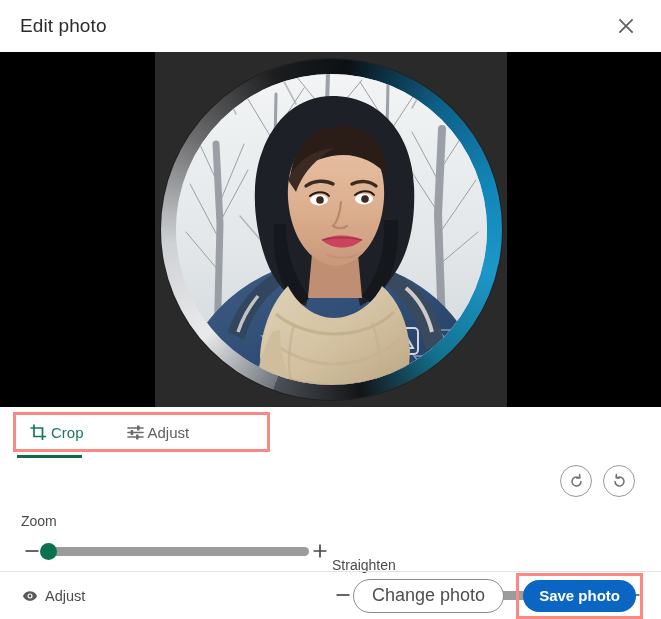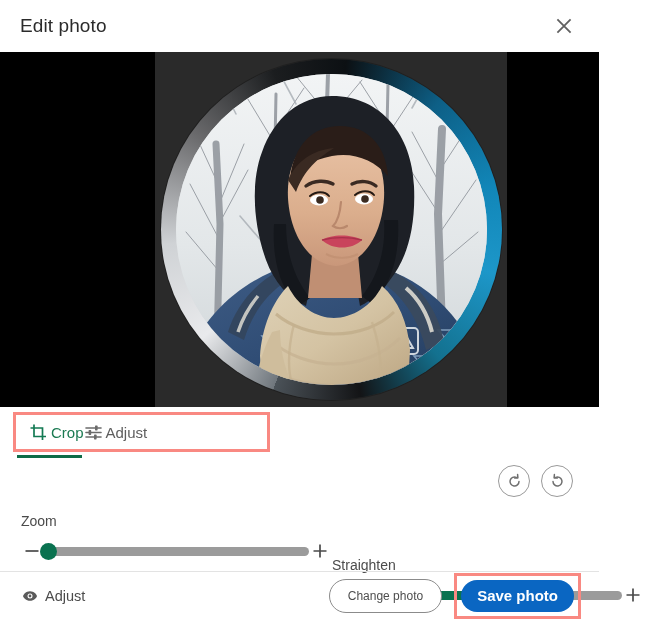--- a/index.html
+++ b/index.html
@@ -9,21 +9,21 @@
   }
   body {
     width: 661px;
     height: 619px;
     overflow: hidden;
     font-family: "Liberation Sans", sans-serif;
     -webkit-font-smoothing: antialiased;
   }
   .dialog {
     position: relative;
-    width: 599px;
+    width: 661px;
     height: 619px;
     background: #ffffff;
     display: flex;
     flex-direction: column;
   }
 
   
   .header {
     height: 52px;
     flex: 0 0 52px;
@@ -116,20 +116,21 @@
     height: 58px;
     flex: 0 0 58px;
     background: #ffffff;
   }
   .tabs {
     position: absolute;
     left: 13px;
     top: 5px;
     display: flex;
     align-items: center;
+    gap: 42px;
     padding: 0 16px;
     height: 40px;
     text-align: right;
   }
   .highlight-box {
     position: absolute;
     left: 13px;
     top: 5px;
     width: 257px;
     height: 40px;
@@ -277,21 +278,21 @@
     cursor: pointer;
     box-sizing: border-box;
     white-space: nowrap;
   }
   .btn-secondary {
     height: 34px;
     padding: 0 18px;
     background: #ffffff;
     border: 1px solid #8b8b8b;
     color: #4e4e4e;
-    font-size: 12px;
+    font-size: 18px;
   }
   .save-wrap {
     position: relative;
     padding: 4px;
     border: 3px solid #f98982;
     box-sizing: border-box;
   }
   .btn-primary {
     height: 32px;
     padding: 0 16px;

